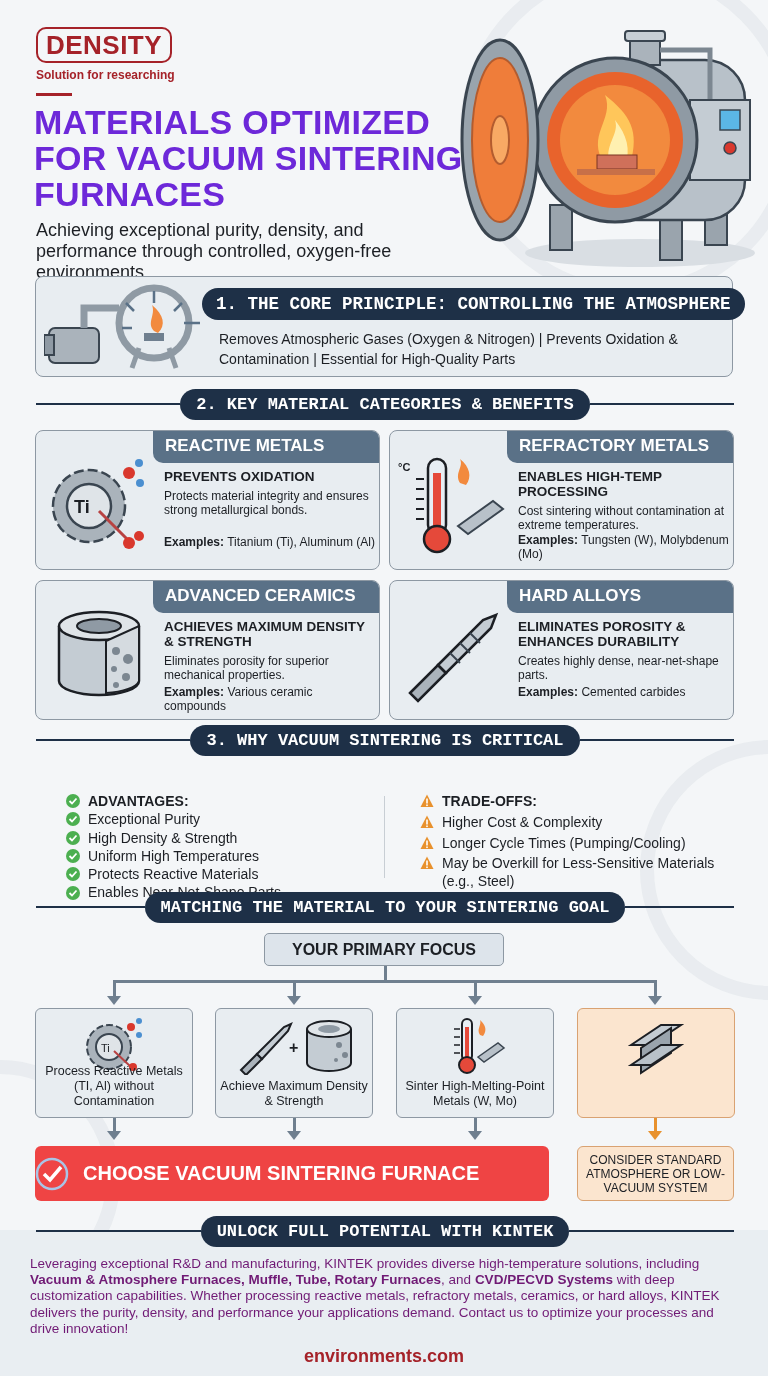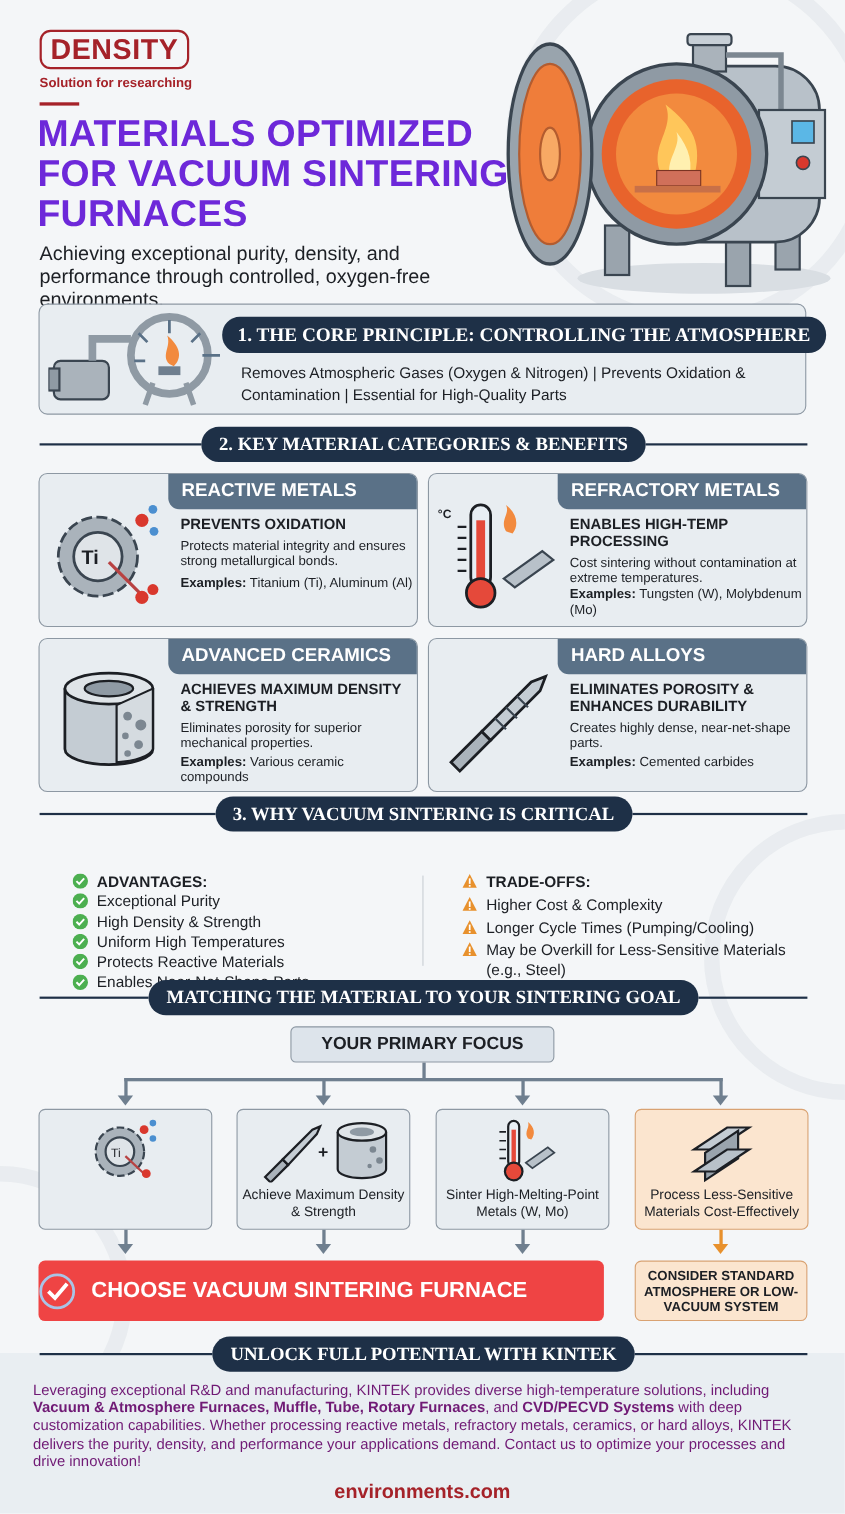--- a/index.html
+++ b/index.html
@@ -6,21 +6,21 @@
 html,body{width:768px;height:1376px;overflow:hidden}
 body{background:#f4f6f8;font-family:"Liberation Sans",sans-serif;color:#1c1f24;position:relative}
 .bgdeco{position:absolute;border-radius:50%;border:14px solid rgba(200,208,216,0.25)}
 .logo{position:absolute;left:36px;top:27px;width:136px;height:36px;border:2.5px solid #a52229;border-radius:10px;display:flex;align-items:center;justify-content:center;color:#a52229;font-weight:700;font-size:26px;letter-spacing:0.5px}
 .tagline{position:absolute;left:36px;top:68px;color:#a52229;font-size:12px;font-weight:700}
 .redbar{position:absolute;left:36px;top:93px;width:36px;height:3px;background:#a52229}
 .title{position:absolute;left:34px;top:104px;width:430px;color:#6d28d9;font-weight:700;font-size:34px;line-height:36px;letter-spacing:0.3px}
 .subtitle{position:absolute;left:36px;top:220px;width:420px;font-size:18px;line-height:21px;color:#1c1f24}
 .furnace{position:absolute;left:455px;top:5px;width:310px;height:265px}
 .core{position:absolute;left:35px;top:276px;width:698px;height:101px;background:#e8edf1;border:1.5px solid #8d98a3;border-radius:8px}
-.pill{background:#1e3047;color:#fff;font-weight:700;border-radius:16px;display:inline-block;white-space:nowrap;font-family:Liberation Serif, serif}
+.pill{background:#1e3047;color:#fff;font-weight:700;border-radius:16px;display:inline-block;white-space:nowrap;font-family:Liberation Mono, monospace}
 .core .pill{position:absolute;left:166px;top:11px;font-size:17.5px;padding:6px 14px}
 .core .text{position:absolute;left:183px;top:52px;width:510px;font-size:14px;line-height:20px}
 .core .icon{position:absolute;left:8px;top:6px;width:160px;height:90px}
 .sechead{position:absolute;left:36px;width:698px;height:30px;display:flex;align-items:center}
 .sechead .line{flex:1;height:1.5px;background:#1e3047}
 .sechead .pill{font-size:17px;padding:6px 16px}
 .card{position:absolute;width:345px;height:140px;background:#e8edf1;border:1.5px solid #8d98a3;border-radius:8px;overflow:hidden}
 .card .hdr{position:absolute;left:117px;top:0;right:0;height:32px;background:#5a7187;color:#fff;font-weight:700;font-size:17px;padding:5px 0 0 12px;border-bottom-left-radius:10px}
 .card .ttl{position:absolute;left:128px;top:38px;width:210px;font-weight:700;font-size:13.5px;line-height:15px}
 .card .desc{position:absolute;left:128px;width:212px;font-size:12px;line-height:14px}
@@ -34,21 +34,21 @@
 .divider{position:absolute;left:384px;top:796px;width:1px;height:82px;background:#c8ced4}
 .focusbox{position:absolute;left:264px;top:933px;width:240px;height:33px;background:#dde4eb;border:1.5px solid #8d98a3;border-radius:5px;display:flex;align-items:center;justify-content:center;font-weight:700;font-size:16px}
 .conn{position:absolute;background:#6f7f8f}
 .arrowhead{position:absolute;width:0;height:0;border-left:7px solid transparent;border-right:7px solid transparent;border-top:9px solid #6f7f8f}
 .fbox{position:absolute;top:1008px;width:158px;height:110px;background:#e8edf1;border:1.5px solid #8d98a3;border-radius:6px}
 .fbox.orange{background:#fbe5cf;border-color:#d9a272}
 .fbox .lbl{position:absolute;left:4px;right:4px;bottom:8px;text-align:center;font-size:12.5px;line-height:15px;font-weight:500}
 .fbox .fi{position:absolute;left:0;right:0;top:6px;height:60px;display:flex;justify-content:center}
 .choose{position:absolute;left:35px;top:1146px;width:514px;height:55px;background:#ef4444;border-radius:6px;display:flex;align-items:center;color:#fff;font-weight:700;font-size:20px}
 .choose svg{margin-right:14px}
-.consider{position:absolute;left:577px;top:1146px;width:157px;height:55px;background:#fbe5cf;border:1.5px solid #d9a272;border-radius:6px;display:flex;align-items:center;justify-content:center;text-align:center;font-weight:700;font-size:12px;line-height:14px}
+.consider{position:absolute;left:577px;top:1146px;width:157px;height:55px;background:#fbe5cf;border:1.5px solid #d9a272;border-radius:6px;display:flex;align-items:center;justify-content:center;text-align:center;font-weight:400;font-size:12px;line-height:14px}
 .footerbg{position:absolute;left:0;top:1230px;width:768px;height:146px;background:#e9eef2}
 .footer-text{position:absolute;left:30px;top:1256px;width:708px;text-align:left;font-size:13.5px;line-height:16.2px;color:#701a75}
 .footer-text b{font-weight:700}
 .url{position:absolute;left:0;top:1346px;width:768px;text-align:center;color:#a52229;font-weight:700;font-size:18px}
 </style>
 </head>
 <body>
 
 <div class="bgdeco" style="left:460px;top:-40px;width:340px;height:340px"></div>
 <div class="bgdeco" style="left:640px;top:740px;width:260px;height:260px"></div>
@@ -113,21 +113,21 @@
     <line x1="55" y1="60" x2="85" y2="90" stroke="#b84242" stroke-width="3"></line>
     <circle cx="85" cy="92" r="6" fill="#d9382d"></circle>
       <circle cx="95" cy="85" r="5" fill="#d9382d"></circle>
     <circle cx="85" cy="22" r="6" fill="#d9382d"></circle>
       <circle cx="95" cy="12" r="4" fill="#4b8fd0"></circle>
       <circle cx="96" cy="32" r="4" fill="#4b8fd0"></circle>
   </svg>
   <div class="hdr">REACTIVE METALS</div>
   <div class="ttl">PREVENTS OXIDATION</div>
   <div class="desc" style="top:58px">Protects material integrity and ensures strong metallurgical bonds.</div>
-  <div class="ex" style="top:92px"><b>Examples:</b> <span>Titanium (Ti), Aluminum (Al)</span></div>
+  <div class="ex" style="top:104px"><b>Examples:</b> <span>Titanium (Ti), Aluminum (Al)</span></div>
 </div>
 
 <div class="card" style="left:389px;top:430px">
   <svg class="ico" viewBox="0 0 110 105">
     <text x="0" y="20" font-family="Liberation Sans, sans-serif" font-weight="700" font-size="11" fill="#1c1f24">°C</text>
     <rect x="30" y="8" width="18" height="75" rx="9" fill="#e7eef4" stroke="#1c1f24" stroke-width="2.5"></rect>
     <rect x="35" y="22" width="8" height="60" fill="#e5493a"></rect>
     <circle cx="39" cy="88" r="13" fill="#e5493a" stroke="#1c1f24" stroke-width="2.5"></circle>
     <path d="M18 28h8M18 38h8M18 48h8M18 58h8M18 68h8" stroke="#1c1f24" stroke-width="2"></path>
     <path d="M62 32 C56 22 66 16 62 8 C72 16 74 26 68 34 Z" fill="#f28a3e"></path>
@@ -285,20 +285,21 @@
         <circle cx="30" cy="32" r="22" fill="#aab3bb" stroke="#3a4550" stroke-width="2" stroke-dasharray="7 3"></circle>
         <circle cx="30" cy="32" r="13" fill="#dfe4e8" stroke="#3a4550" stroke-width="2"></circle>
         <text x="22" y="37" font-size="11" font-family="Liberation Sans, sans-serif" fill="#1c1f24">Ti</text>
         <line x1="35" y1="36" x2="52" y2="52" stroke="#b84242" stroke-width="2"></line>
         <circle cx="54" cy="52" r="4" fill="#d9382d"></circle>
         <circle cx="52" cy="12" r="4" fill="#d9382d"></circle>
         <circle cx="60" cy="6" r="3" fill="#4b8fd0"></circle>
         <circle cx="60" cy="20" r="3" fill="#4b8fd0"></circle>
       </svg>
     </div>
+  <div class="lbl">Process Reactive Metals (TI, Al) without Contamination</div>
 </div>
 <div class="fbox" style="left:215px">
   <div class="fi">
       <svg width="130" height="60" viewBox="0 0 130 60">
         <path d="M12 55 L28 39 L33 44 L17 60 Z" fill="#aab3bb" stroke="#1c1f24" stroke-width="2"></path>
         <path d="M28 39 L55 12 L62 9 L59 16 L33 44 Z" fill="#c4ccd3" stroke="#1c1f24" stroke-width="2"></path>
         <text x="60" y="38" font-size="16" font-weight="700" font-family="Liberation Sans, sans-serif" fill="#1c1f24">+</text>
         <path d="M78 14 V48 A22 8 0 0 0 122 48 V14" fill="#c4ccd3" stroke="#1c1f24" stroke-width="2"></path>
         <ellipse cx="100" cy="14" rx="22" ry="8" fill="#dfe4e8" stroke="#1c1f24" stroke-width="2"></ellipse>
         <ellipse cx="100" cy="14" rx="11" ry="4" fill="#8f9aa4"></ellipse>
@@ -323,21 +324,20 @@
   <div class="lbl">Sinter High-Melting-Point Metals (W, Mo)</div>
 </div>
 <div class="fbox orange" style="left:577px">
   <div class="fi">
       <svg width="70" height="60" viewBox="0 0 70 60">
         <path d="M10 30 L40 10 L60 10 L30 30 Z" fill="#c4ccd3" stroke="#1c1f24" stroke-width="2"></path>
         <path d="M20 33 L50 13 L50 38 L20 58 Z" fill="#9aa4ad" stroke="#1c1f24" stroke-width="2"></path>
         <path d="M10 50 L40 30 L60 30 L30 50 Z" fill="#b8c1c9" stroke="#1c1f24" stroke-width="2"></path>
       </svg>
     </div>
-  <div class="lbl">Process Less-Sensitive Materials Cost-Effectively</div>
 </div>
 
 <div class="conn" style="left:113px;top:1118px;width:3px;height:14px"></div>
 <div class="conn" style="left:293px;top:1118px;width:3px;height:14px"></div>
 <div class="conn" style="left:474px;top:1118px;width:3px;height:14px"></div>
 <div class="conn" style="left:654px;top:1118px;width:3px;height:14px;background:#e8912d"></div>
 <div class="arrowhead" style="left:107px;top:1131px"></div>
 <div class="arrowhead" style="left:287px;top:1131px"></div>
 <div class="arrowhead" style="left:468px;top:1131px"></div>
 <div class="arrowhead" style="left:648px;top:1131px;border-top-color:#e8912d"></div>

